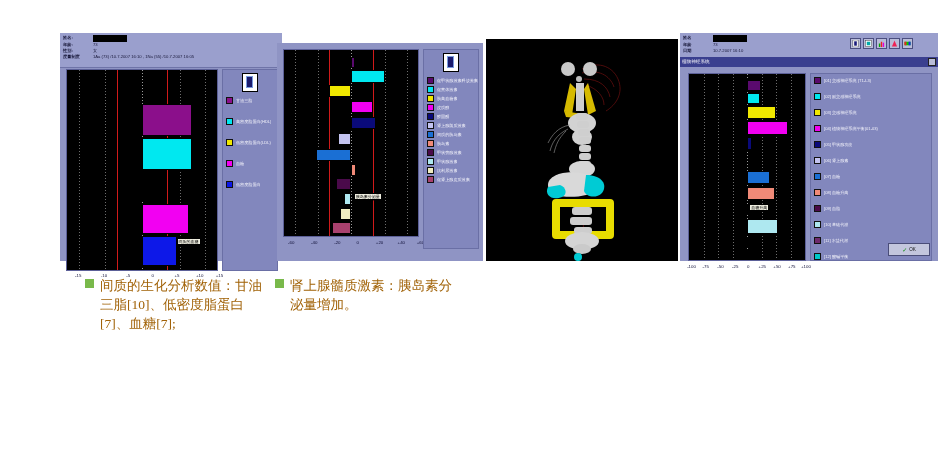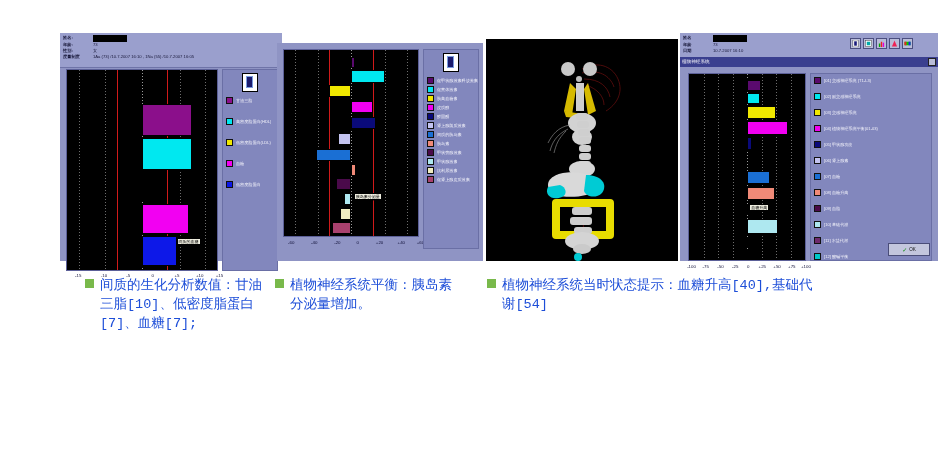--- a/index.html
+++ b/index.html
@@ -64,22 +64,22 @@
           justify-content:space-between;padding:0 2px;box-sizing:border-box;}
   .winbar .wbtn{width:6px;height:6px;background:#b9bcd8;border:1px solid #222;}
   .okbtn{position:absolute;background:#c3c6dd;border:1px solid #4a4d78;
          display:flex;align-items:center;justify-content:center;gap:2px;
          font-size:4.6px;color:#111;box-sizing:border-box;}
   .check{color:#0a8a0a;font-size:6px;line-height:6px;}
 
   
   .cap{position:absolute;display:flex;gap:6px;align-items:flex-start;}
   .bullet{width:9px;height:9px;flex:0 0 9px;background:#79b94b;margin-top:3px;}
-  .captxt{font-size:13.5px;line-height:19px;color:#1d4ed8;
-          font-family:Liberation Mono, monospace;}
+  .captxt{font-size:13.5px;line-height:19px;color:#a16207;
+          font-family:Liberation Serif, serif;}
   .bigcap{position:absolute;display:flex;gap:8px;align-items:flex-start;}
   .bigbullet{width:12px;height:12px;flex:0 0 12px;background:#79b94b;
              margin-top:7px;}
   .bigtxt{font-size:19px;line-height:29px;color:#1f1f1f;
           font-family:"DejaVu Sans",sans-serif;}
 </style>
 </head>
 <body>
 
 <div class="stage">
@@ -445,22 +445,18 @@
     <span>OK</span>
   </div>
 
   <div class="cap" style="left:85px;top:276px;width:180px;">
     <i class="bullet"></i>
     <span class="captxt">间质的生化分析数值：甘油三脂[10]、低密度脂蛋白[7]、血糖[7];</span>
   </div>
 
   <div class="cap" style="left:275px;top:276px;width:185px;">
     <i class="bullet"></i>
-    <span class="captxt">植物神经系统平衡：胰岛素分泌量增加。</span>
-  </div>
-
-  <div class="cap" style="left:487px;top:276px;width:330px;">
-    <i class="bullet"></i>
-    <span class="captxt">植物神经系统当时状态提示：血糖升高[40],基础代谢[54]</span>
-  </div>
+    <span class="captxt">肾上腺髓质激素：胰岛素分泌量增加。</span>
+  </div>
+
 
 
 </div>
 
 </body></html>

